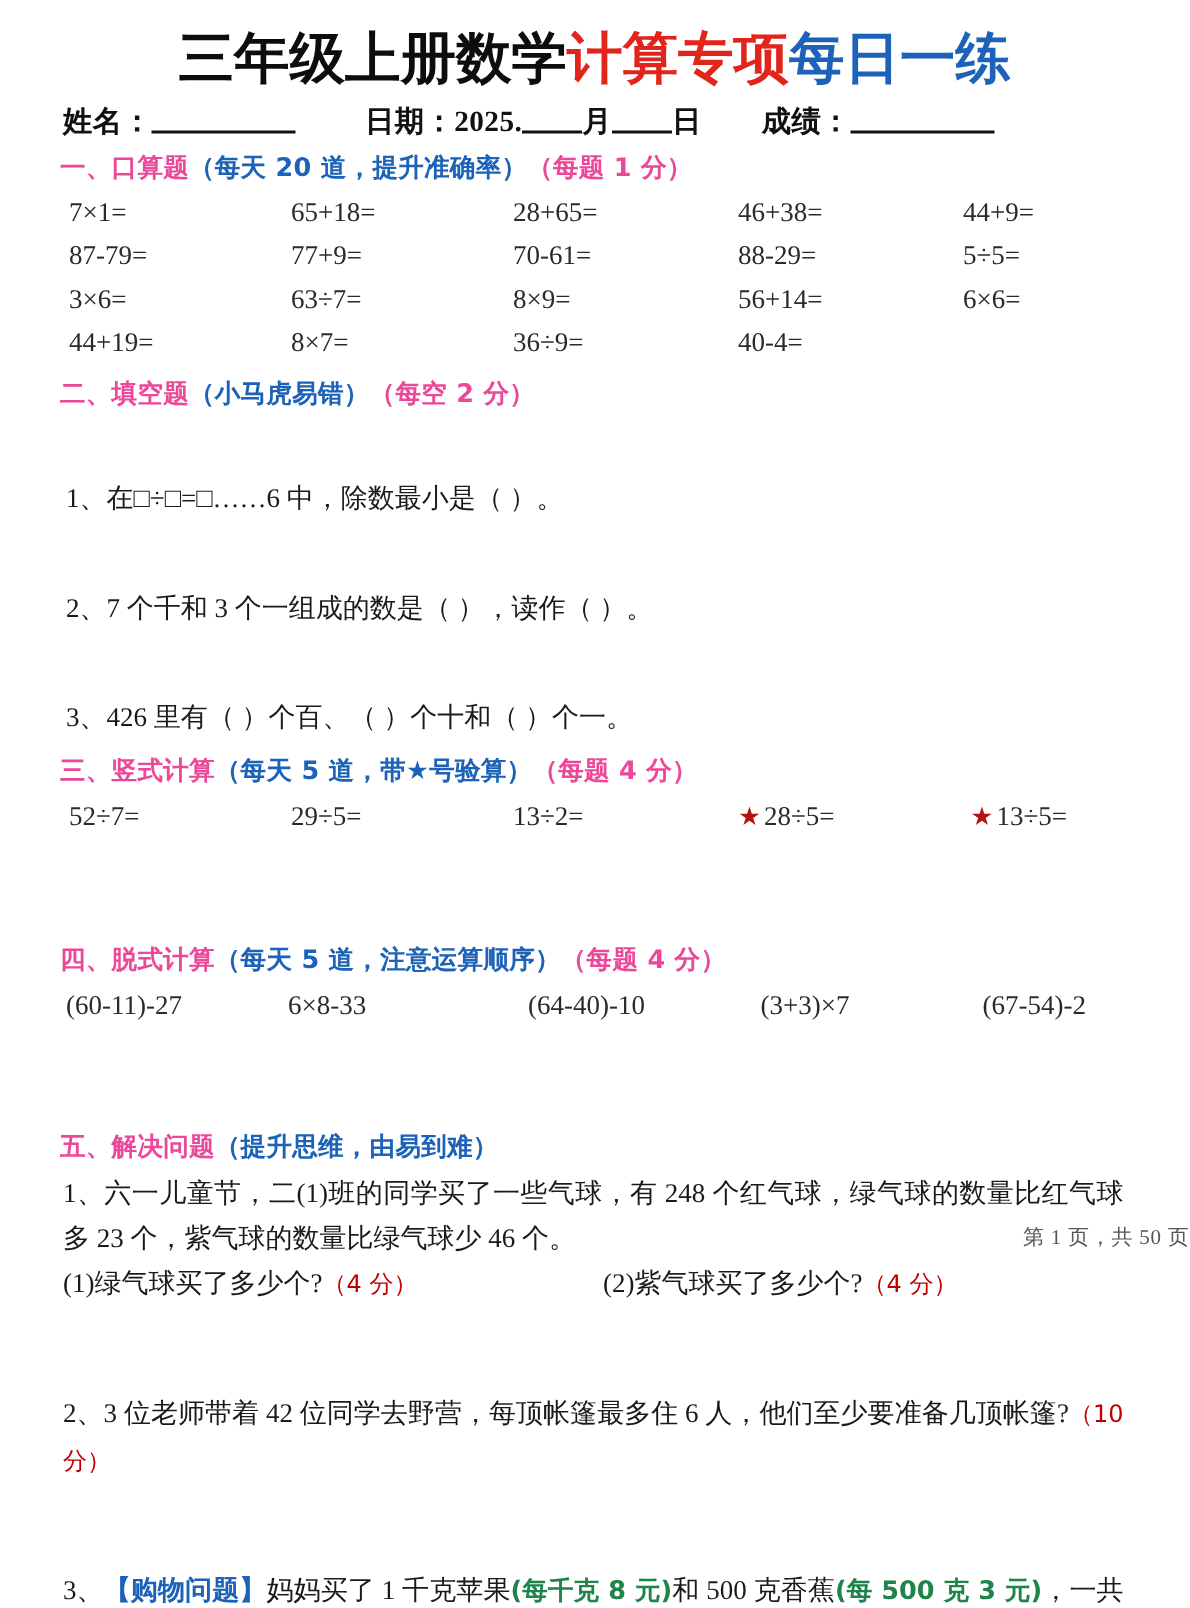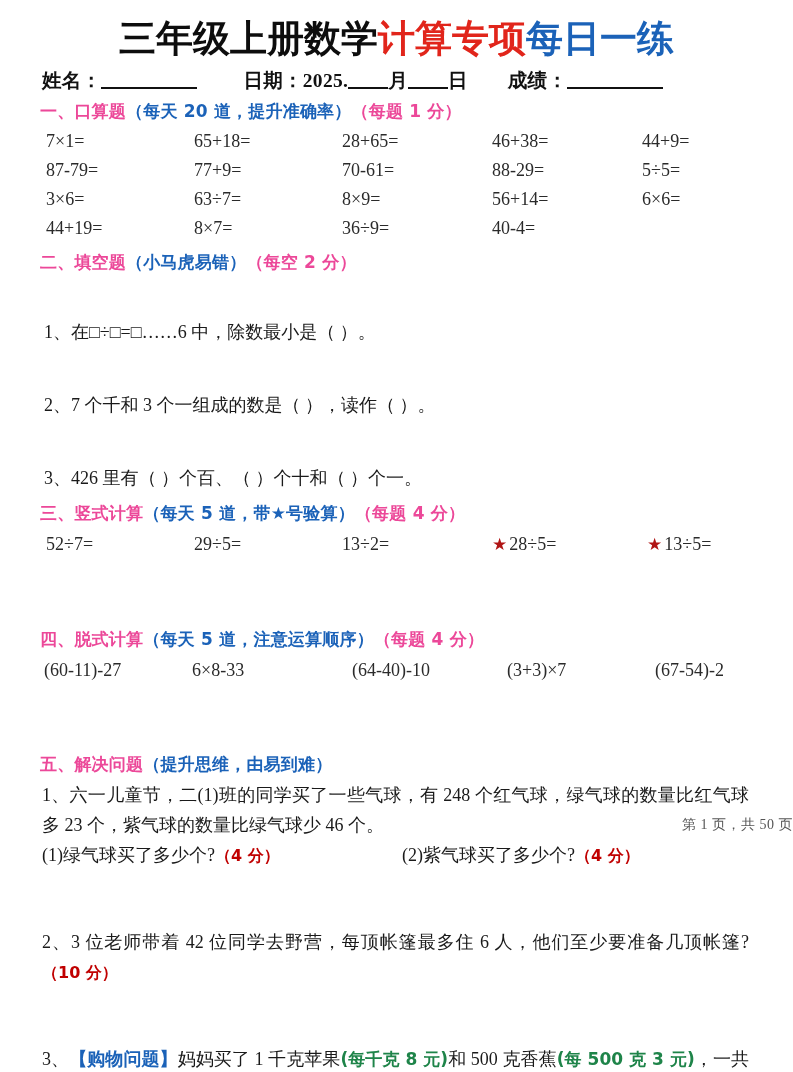--- a/index.html
+++ b/index.html
@@ -134,21 +134,21 @@
   }
   .wp-sub {
     font-size: 18px;
     line-height: 30px;
     padding-left: 18px;
     display: flex;
     color: #1a1a1a;
   }
   .wp-sub .q1 { width: 360px; white-space: nowrap; }
   .wp-sub .q2 { white-space: nowrap; }
-  .pts { color: #C00000; font-weight: bold; font-family: "DejaVu Sans", sans-serif; font-size: 16px; }
+  .pts { color: #C00000; font-weight: normal; font-family: "DejaVu Sans", sans-serif; font-size: 16px; }
   .tag-blue { color: #1B62B8; font-weight: bold; font-family: "DejaVu Sans", sans-serif; }
   .tag-green { color: #1E8449; font-weight: bold; font-family: "DejaVu Sans", sans-serif; font-size: 17px; }
 
   
   .footer {
     position: absolute;
     left: 0;
     right: 0;
     bottom: 14px;
     text-align: right;

